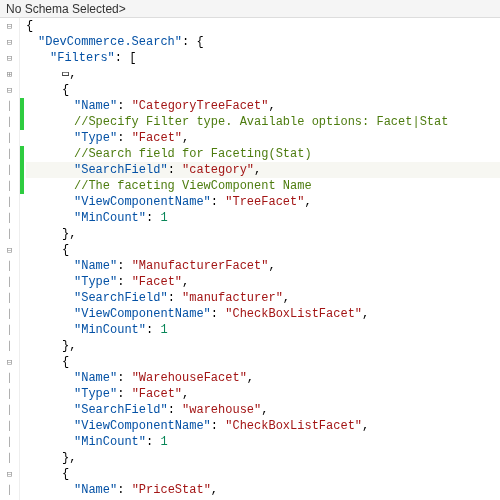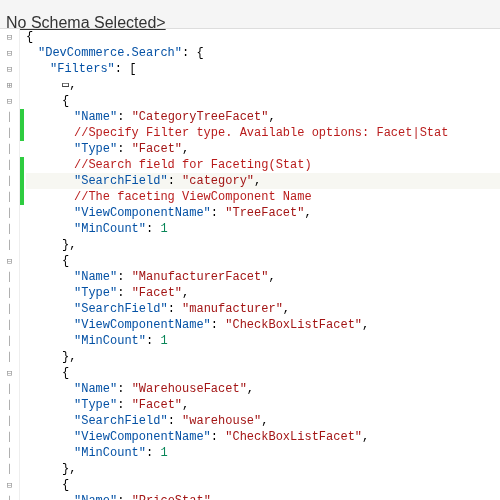--- a/index.html
+++ b/index.html
@@ -7,26 +7,25 @@
     font-family: Consolas, 'Courier New', monospace;
     font-size: 12px;
     background: #ffffff;
     width: 500px;
     height: 500px;
     overflow: hidden;
   }
   .header {
     background: #f5f5f5;
     border-bottom: 1px solid #ddd;
-    padding: 14px 6px;
+    padding: 2px 6px;
     font-family: 'Segoe UI', Tahoma, sans-serif;
-    font-size: 16px;
+    font-size: 12px;
     color: #333;
     height: 18px;
-    text-decoration: underline;
   }
   .editor {
     display: flex;
     height: calc(100% - 18px);
     position: relative;
   }
   .gutter {
     width: 20px;
     background: #fff;
     border-right: 1px solid #eee;
@@ -60,21 +59,21 @@
     display: flex;
     align-items: center;
   }
   .line.hl {
     background: #f7f7f2;
   }
   .p  { color: #000; }          
   .k  { color: #0451a5; }       
   .s  { color: #a31515; }       
   .n  { color: #098658; }       
-  .c  { color: #b91c1c; }       
+  .c  { color: #4d7c0f; }       
   .ind { display:inline-block; }
   .i1 { width: 12px; }
   .i2 { width: 24px; }
   .i3 { width: 36px; }
   .i4 { width: 48px; }
 </style>
 </head>
 <body>
 
 <div class="header">

